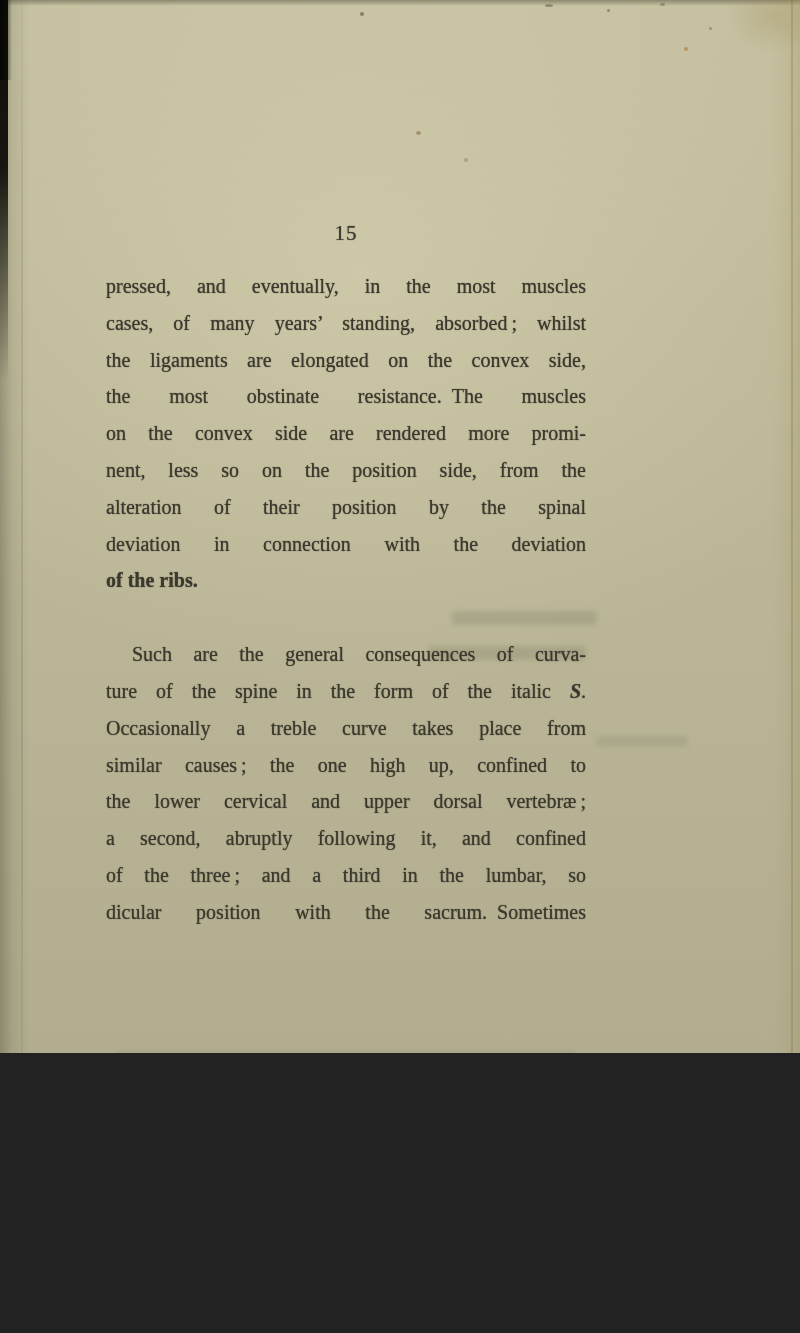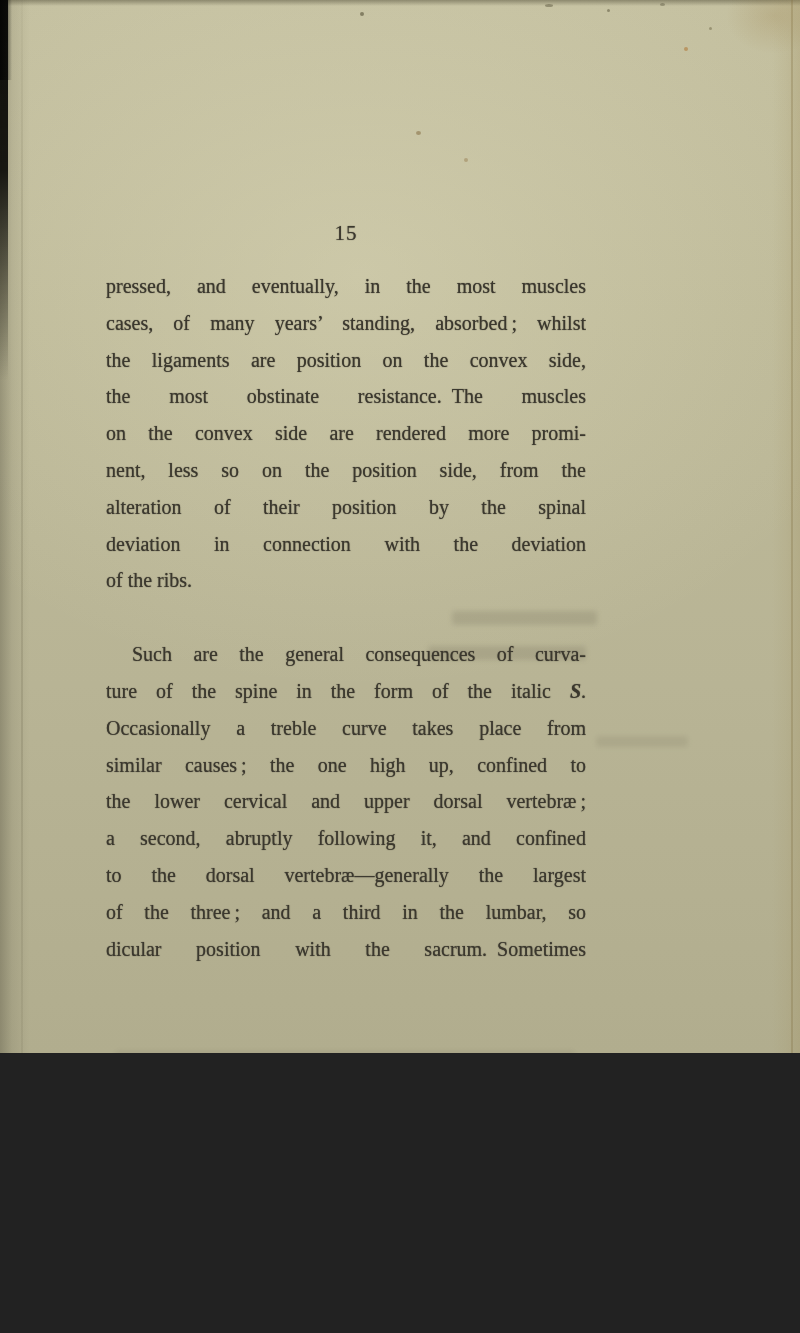--- a/index.html
+++ b/index.html
@@ -86,21 +86,21 @@
   }
   .textblock {
     position: absolute; left: 106px; top: 268px; width: 480px;
     font-size: 20px; line-height: 36.8px; color: #3b382e;
     text-shadow: 0 0 1.1px rgba(59,55,45,0.85);
   }
   .line {
     height: 36.8px; overflow: hidden;
     text-align: justify; text-align-last: justify;
   }
-  .line.lastline { text-align-last: left; }
+  .line.lastline { text-align-last: left; font-weight: bold; }
   .line.indent { padding-left: 26px; }
   .para2 { margin-top: 37px; }
   .ital { font-style: italic; font-weight: 600; }
 </style>
 </head>
 <body>
 
 <div class="scan">
 
   <div class="top-edge"></div>
@@ -129,35 +129,34 @@
   <div class="ghost g3"></div>
   <div class="ghost g4"></div>
 
   <div class="pagenum">15</div>
 
   <div class="textblock">
 
     <div class="para">
       <div class="line">pressed, and eventually, in the most muscles</div>
       <div class="line">cases, of many years’ standing, absorbed ; whilst</div>
-      <div class="line">the ligaments are position on the convex side,</div>
+      <div class="line">the ligaments are elongated on the convex side,</div>
       <div class="line">the most obstinate resistance. The muscles</div>
       <div class="line">on the convex side are rendered more promi-</div>
       <div class="line">nent, less so on the position side, from the</div>
       <div class="line">alteration of their position by the spinal</div>
       <div class="line">deviation in connection with the deviation</div>
       <div class="line lastline">of the ribs.</div>
     </div>
 
     <div class="para para2">
       <div class="line indent">Such are the general consequences of curva-</div>
       <div class="line"><span>ture of the spine in the form of the italic </span><span class="ital">S</span><span>.</span></div>
       <div class="line">Occasionally a treble curve takes place from</div>
       <div class="line">similar causes ; the one high up, confined to</div>
       <div class="line">the lower cervical and upper dorsal vertebræ ;</div>
       <div class="line">a second, abruptly following it, and confined</div>
-      <div class="line">to the dorsal vertebræ—generally the largest</div>
       <div class="line">of the three ; and a third in the lumbar, so</div>
       <div class="line">dicular position with the sacrum. Sometimes</div>
     </div>
 
   </div>
 </div>
 
 </body></html>

